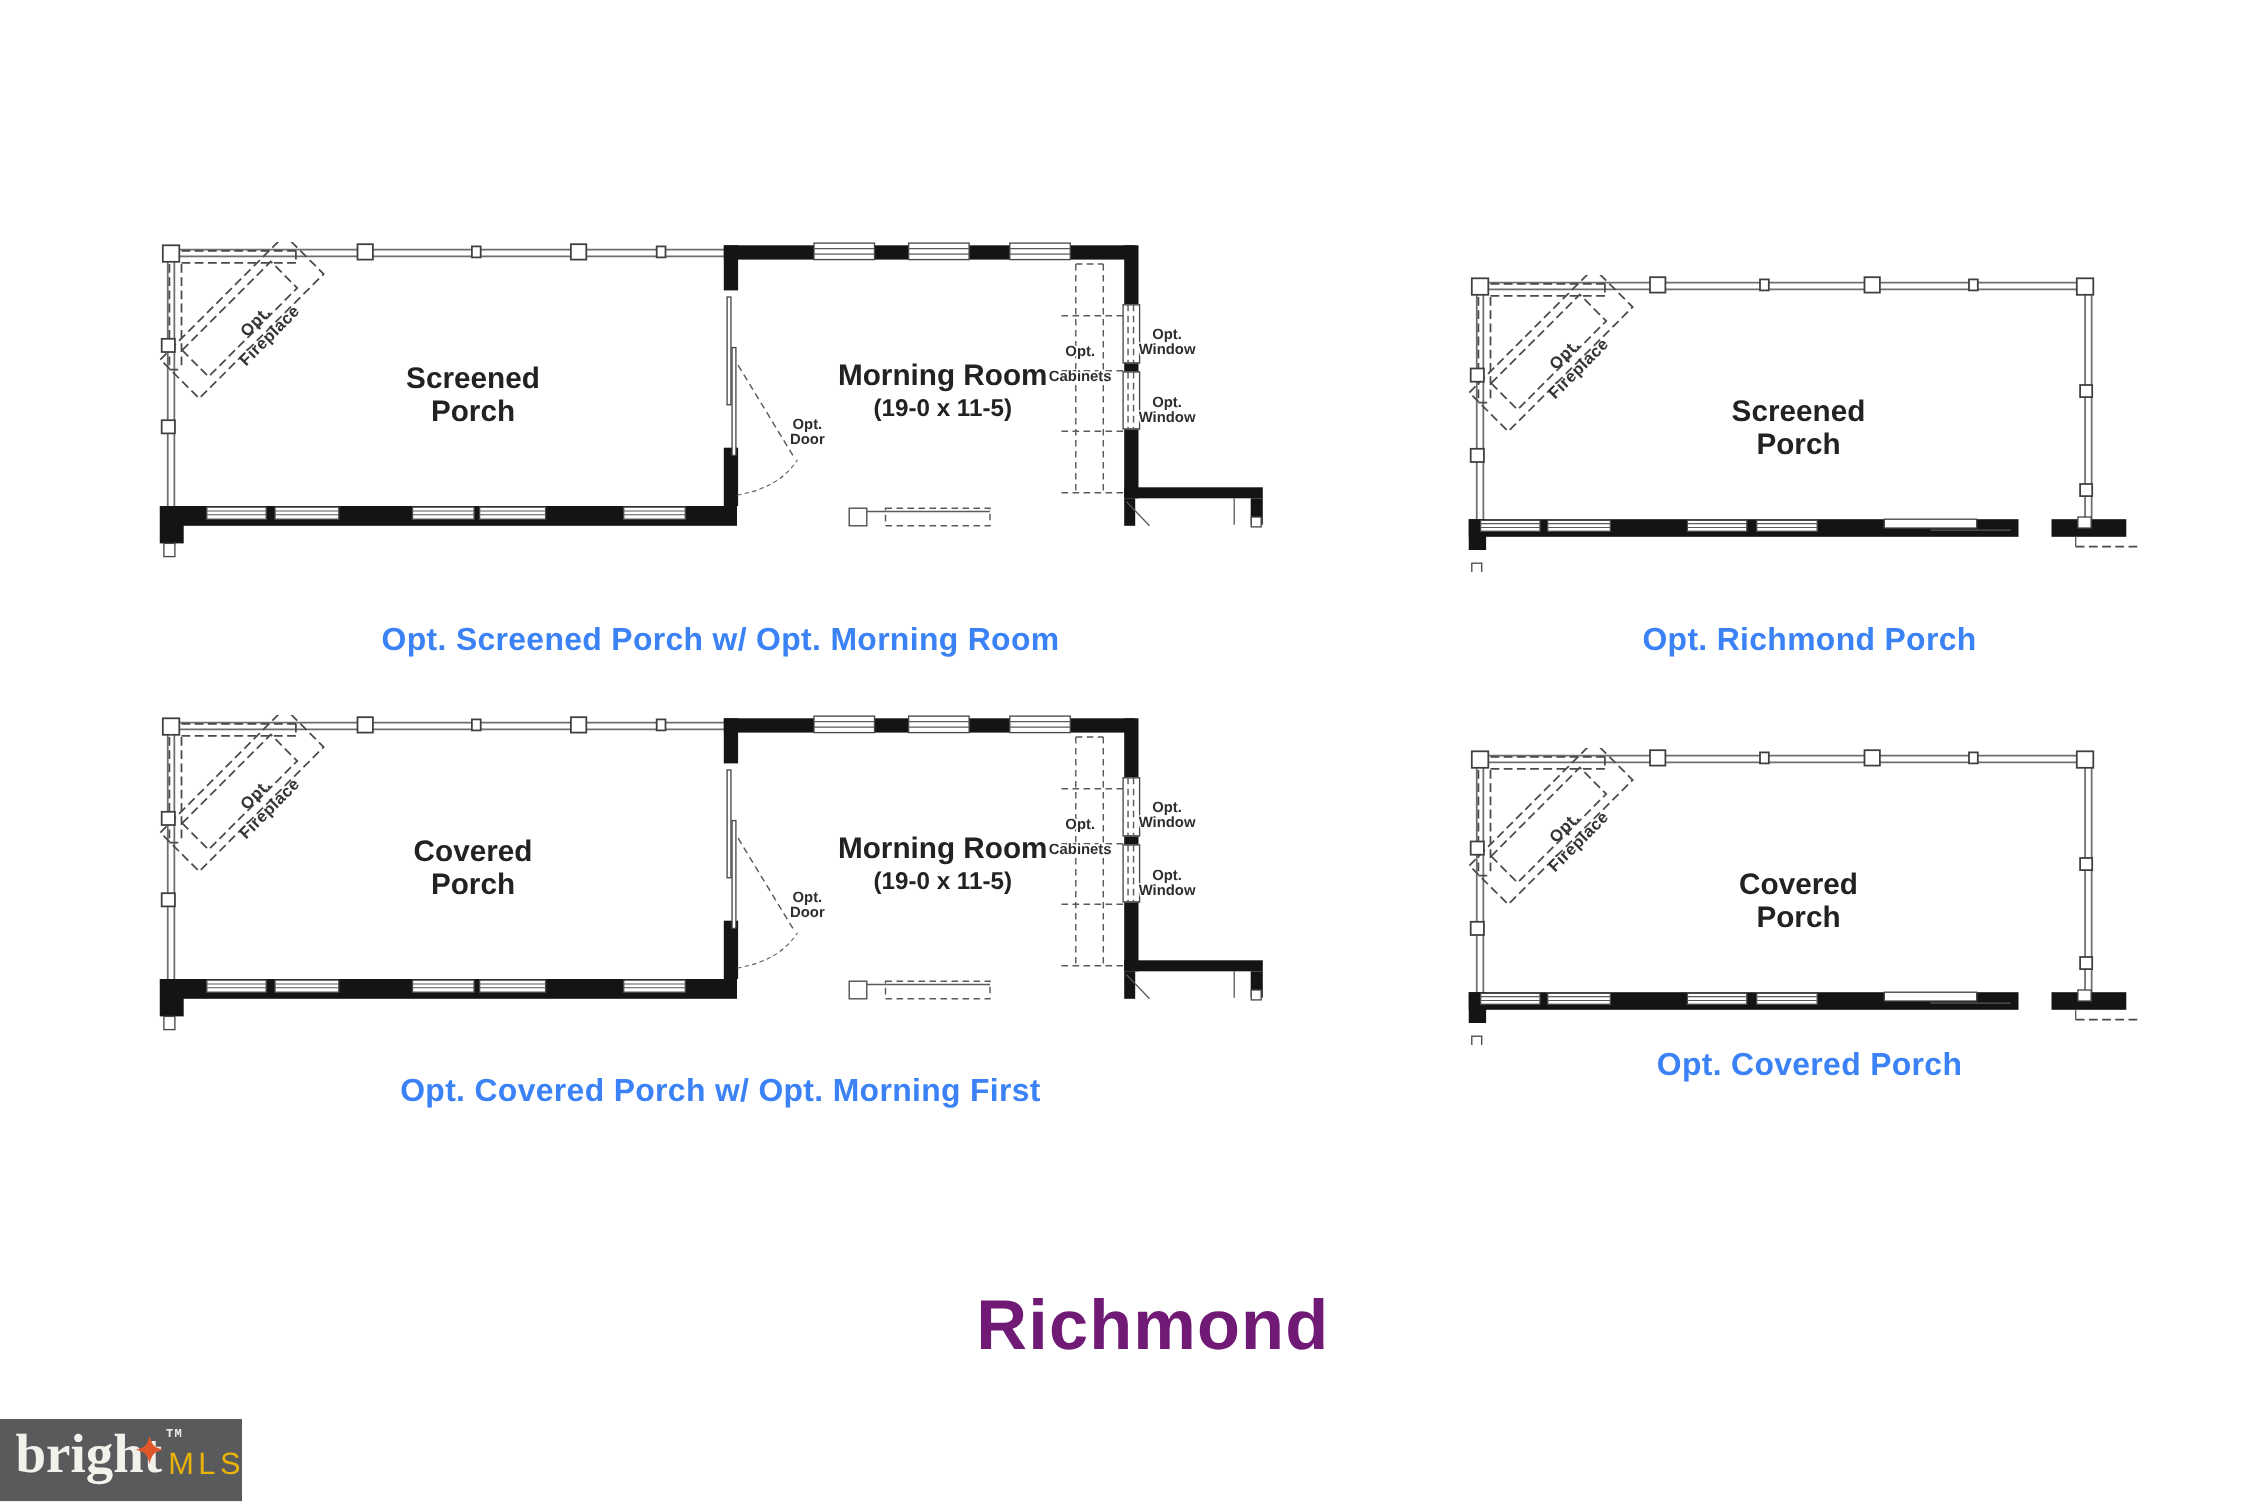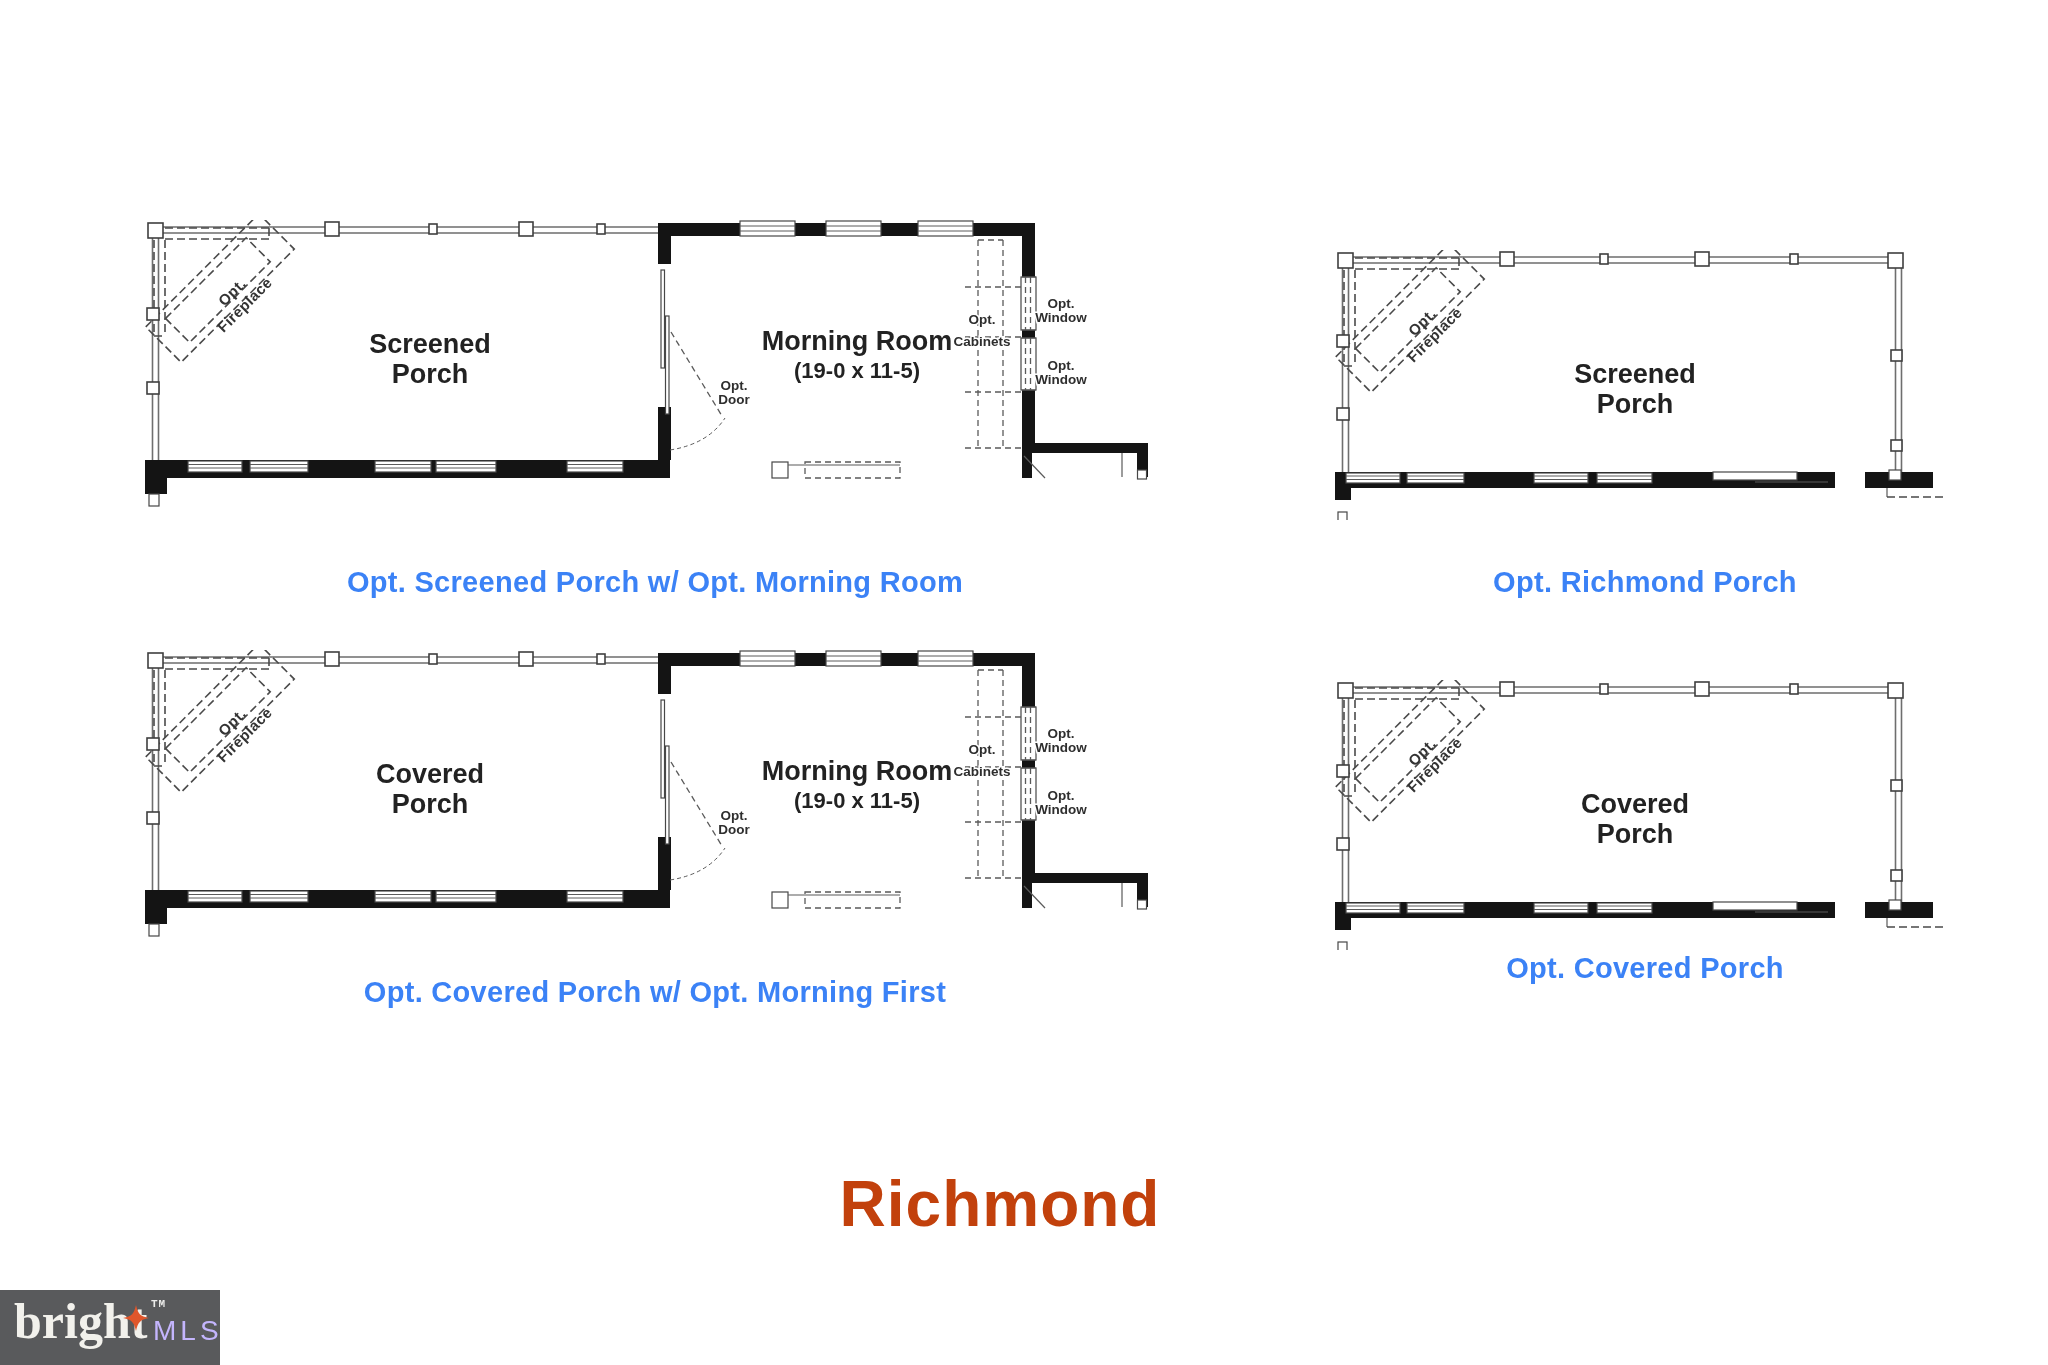--- a/index.html
+++ b/index.html
@@ -17,31 +17,31 @@
   .winl{stroke:#5a5a5a;stroke-width:1;fill:none;}
   
   .room{font:600 27px "Liberation Sans",sans-serif;fill:#222;text-anchor:middle;}
   .dims{font:600 22px "Liberation Sans",sans-serif;fill:#222;text-anchor:middle;}
   .lbl{font:600 13.5px "Liberation Sans",sans-serif;fill:#2e2e2e;text-anchor:middle;
        paint-order:stroke;stroke:#ffffff;stroke-width:3px;}
   .fp{font:600 15px "Liberation Sans",sans-serif;fill:#333;text-anchor:middle;letter-spacing:.5px;}
   
   .caption{position:absolute;text-align:center;font-weight:700;font-size:29px;color:#3b82f6;
            letter-spacing:.3px;}
-  #title-block{position:absolute;left:0;top:1172px;width:2000px;text-align:center;color:#c2410c;}
+  #title-block{position:absolute;left:0;top:1172px;width:2000px;text-align:center;color:#701a75;padding-left:48px;}
   #plan-title{font-size:64px;font-weight:700;letter-spacing:1px;line-height:1;}
   #plan-subtitle{font-size:45px;font-weight:700;margin-top:14px;line-height:1;}
   
   #logo-bar{position:absolute;left:0;top:1290px;width:220px;height:75px;background:#595a5c;}
   #logo-brand{position:absolute;left:14px;top:2px;font-family:"Liberation Serif",serif;
               font-weight:700;font-size:50px;color:#f2f1ec;}
   #logo-star{position:absolute;left:123px;top:15px;}
   #logo-tm{position:absolute;left:151px;top:8px;font-size:11px;font-weight:700;color:#ececea;
            letter-spacing:1px;font-family:Liberation Mono, monospace;}
-  #logo-mls{position:absolute;left:153px;top:25px;font-size:28px;font-weight:400;color:#c4b5fd;
+  #logo-mls{position:absolute;left:153px;top:25px;font-size:28px;font-weight:400;color:#eab308;
             letter-spacing:4px;}
 </style>
 </head>
 <body>
 
 <div id="sheet">
 
   <svg width="0" height="0" style="position:absolute" aria-hidden="true">
     <defs>
 

